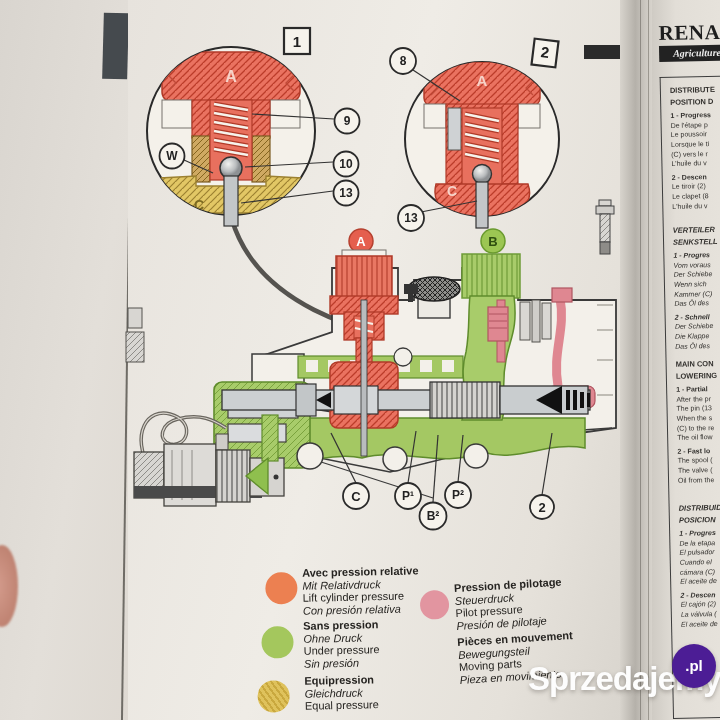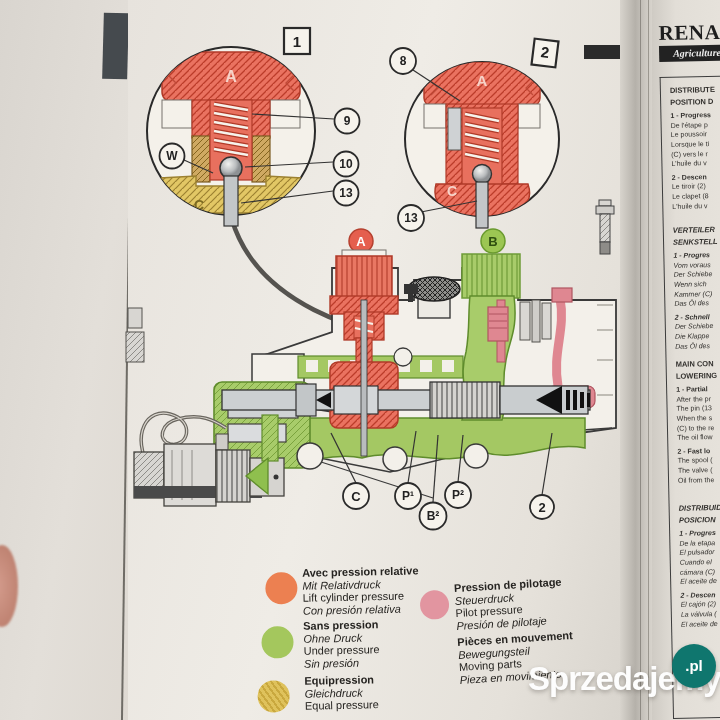--- a/index.html
+++ b/index.html
@@ -56,21 +56,21 @@
   .lg-text div{font-size:11px;line-height:12.6px;color:#262421;white-space:nowrap;}
   .lg1{font-weight:bold;}
   .lg2{font-style:italic;}
   .lg4{font-style:italic;}
 
   
   .watermark{position:absolute;left:518px;top:642px;width:220px;height:70px;z-index:50;}
   .wm-text{position:absolute;left:10px;top:18px;font-size:33px;font-weight:bold;
     letter-spacing:-1px;color:#fdfdfd;text-shadow:0 2px 4px rgba(60,55,50,.35);}
   .wm-circle{position:absolute;left:154px;top:2px;width:44px;height:44px;border-radius:50%;
-    background:#0f766e;box-shadow:0 2px 4px rgba(60,55,50,.35);text-align:center;}
+    background:#4c1d95;box-shadow:0 2px 4px rgba(60,55,50,.35);text-align:center;}
   .wm-circle span{color:#fff;font-weight:bold;font-size:15px;line-height:44px;}
 
   svg{position:absolute;left:0;top:0;}
   svg text{font-family:"Liberation Sans",sans-serif;}
 </style>
 </head>
 <body>
 
 <div id="stage">
 

